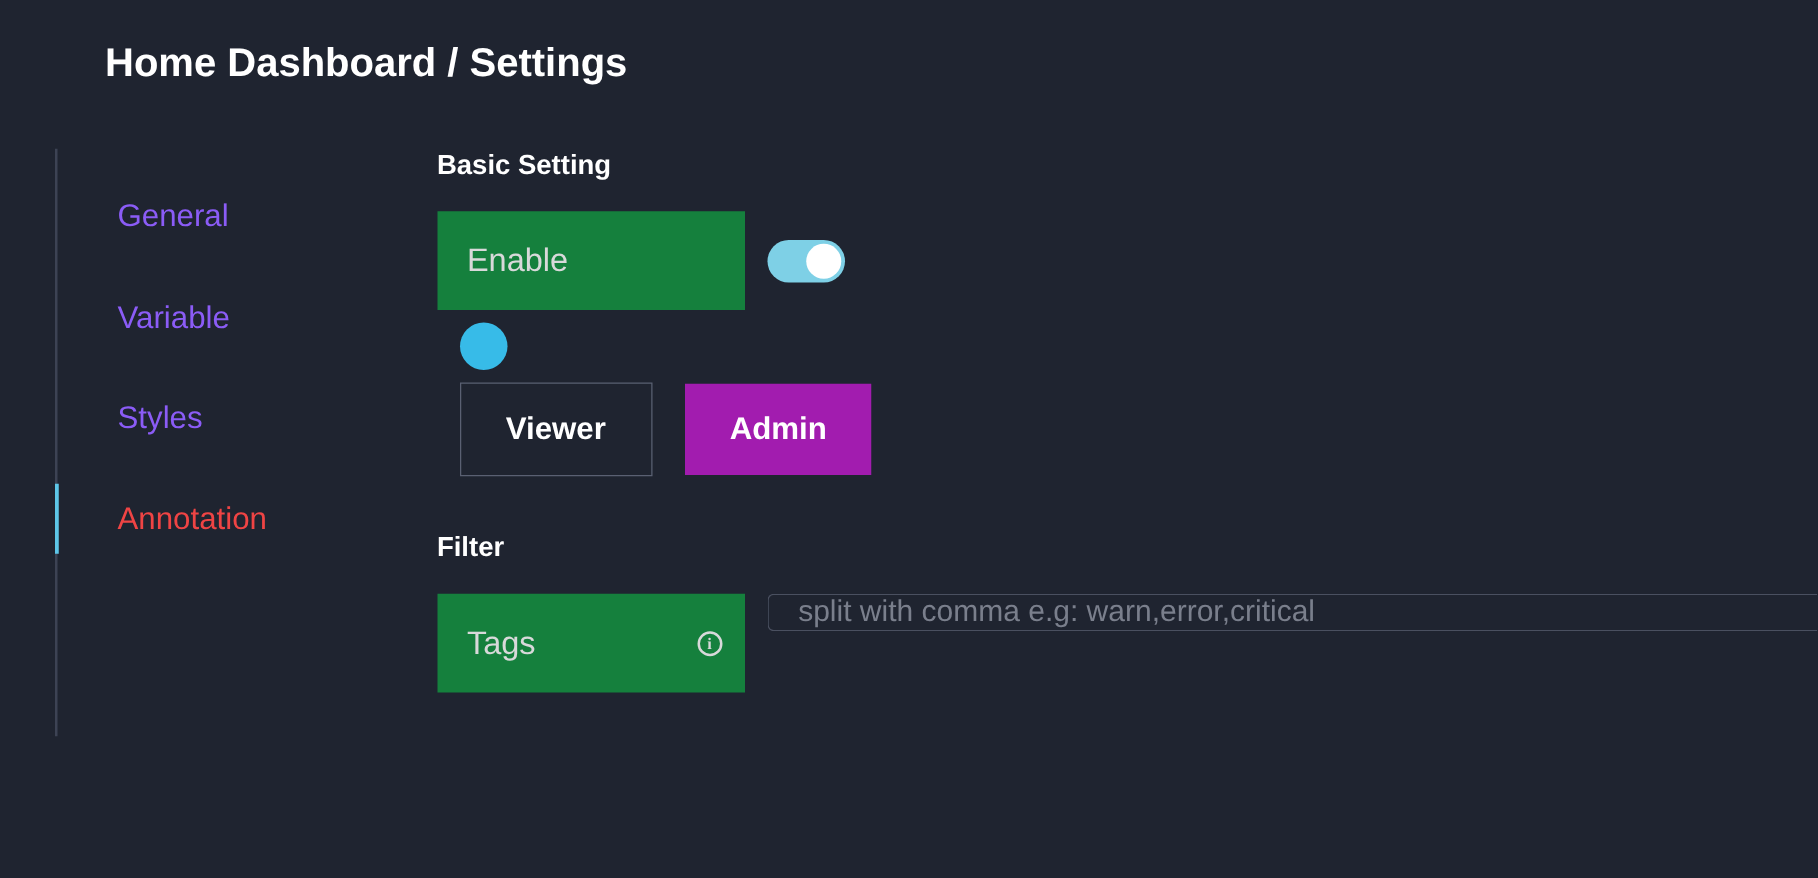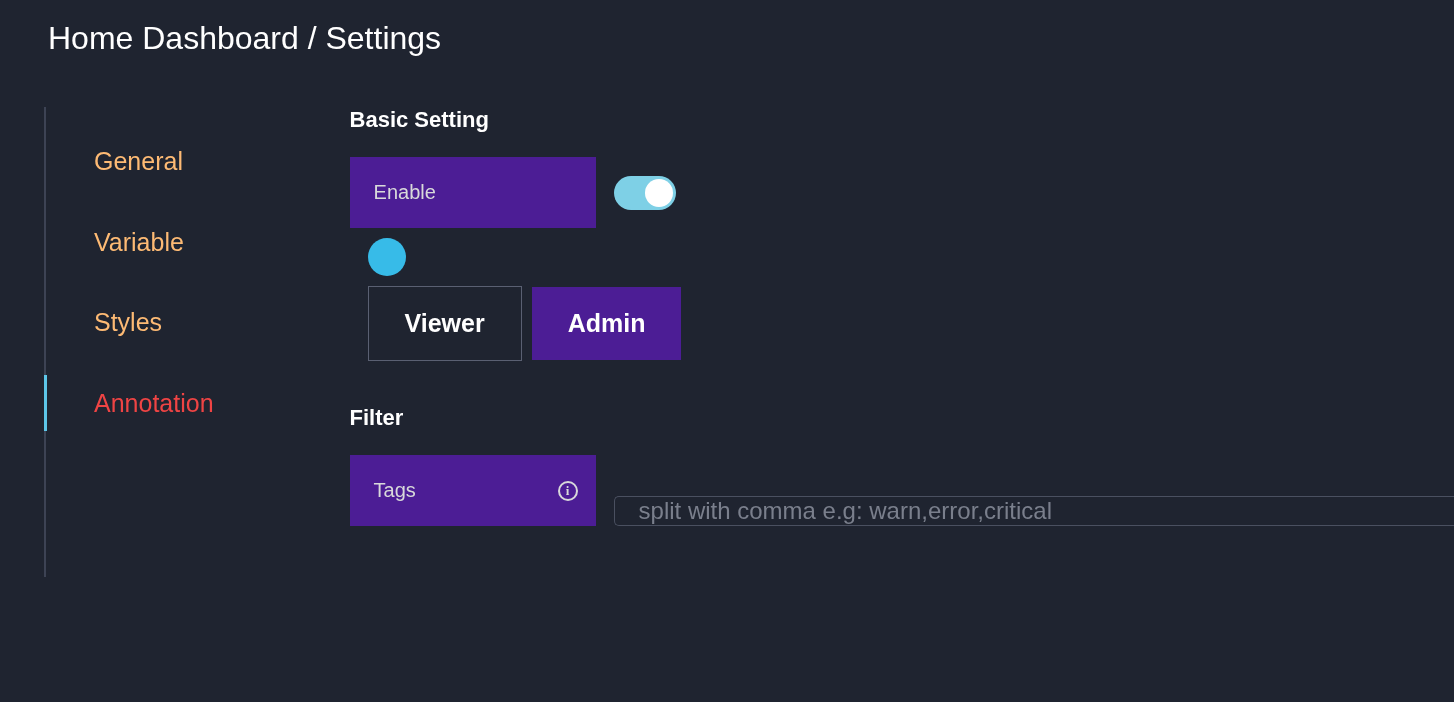--- a/index.html
+++ b/index.html
@@ -10,40 +10,41 @@
     body {
       background-color: #1f2430;
       font-family: -apple-system, BlinkMacSystemFont, "Segoe UI", Helvetica, Arial, sans-serif;
       color: #d8d9da;
       width: 1454px;
       height: 702px;
       overflow: hidden;
     }
     .breadcrumb {
       font-size: 32px;
-      font-weight: 400;
+      font-weight: 700;
       color: #ffffff;
-      padding: 20px 0 0 48px;
+      padding: 32px 0 0 48px;
+      margin-left: 36px;
     }
     .content-wrap {
       display: flex;
       padding: 50px 0 0 44px;
       height: 520px;
     }
     .sidebar {
       border-left: 2px solid #3d4354;
       position: relative;
     }
     .sidebar-inner {
       padding-top: 14px;
     }
     .sidebar-item {
       font-size: 25px;
       padding: 24px 44px 24px 48px;
-      color: #fdba74;
+      color: #8b5cf6;
       cursor: pointer;
       position: relative;
       line-height: 1.3;
     }
     .sidebar-item.active {
       color: #ef4444;
     }
     .sidebar-item.active::after {
       content: "";
       position: absolute;
@@ -62,25 +63,25 @@
       font-weight: 600;
       color: #ffffff;
       margin-bottom: 24px;
     }
     .row {
       display: flex;
       align-items: stretch;
       margin-bottom: 10px;
     }
     .label-box {
-      background: #4c1d95;
+      background: #15803d;
       width: 246px;
       min-width: 246px;
       padding: 24px 18px 24px 24px;
-      font-size: 20px;
+      font-size: 26px;
       color: #d8d9da;
       display: flex;
       align-items: center;
       justify-content: space-between;
     }
     .info-icon {
       width: 20px;
       height: 20px;
       border: 2px solid #d8d9da;
       border-radius: 50%;
@@ -121,37 +122,37 @@
     }
     .color-swatch-wrap {
       width: 38px;
       height: 38px;
       border-radius: 50%;
       background: #37bbe8;
       cursor: pointer;
     }
     .perm-buttons {
       display: flex;
-      gap: 10px;
+      gap: 26px;
     }
     .perm-btn {
       padding: 24px 36px;
       font-size: 25px;
       font-weight: 600;
       color: #ffffff;
       cursor: pointer;
       text-align: center;
       line-height: 1;
     }
     .perm-btn.outline {
       border: 1px solid #5a6072;
       background: transparent;
     }
     .perm-btn.filled {
-      background: #4c1d95;
+      background: #a21caf;
     }
     .filter-section {
       margin-top: 44px;
     }
     .tags-input {
       flex: 1;
       margin-left: 18px;
       background: transparent;
       border: 1px solid #4a5060;
       border-radius: 5px;
@@ -161,21 +162,21 @@
       outline: none;
       border-right: 0;
       border-top-right-radius: 0;
       border-bottom-right-radius: 0;
     }
     .tags-input::placeholder {
       color: #7a7f8c;
     }
     .tags-row {
       display: flex;
-      align-items: flex-end;
+      align-items: flex-start;
     }
   </style>
 </head>
 <body>
 
 <div class="breadcrumb">Home Dashboard / Settings</div>
 
 <div class="content-wrap">
   <nav class="sidebar">
     <div class="sidebar-inner">

